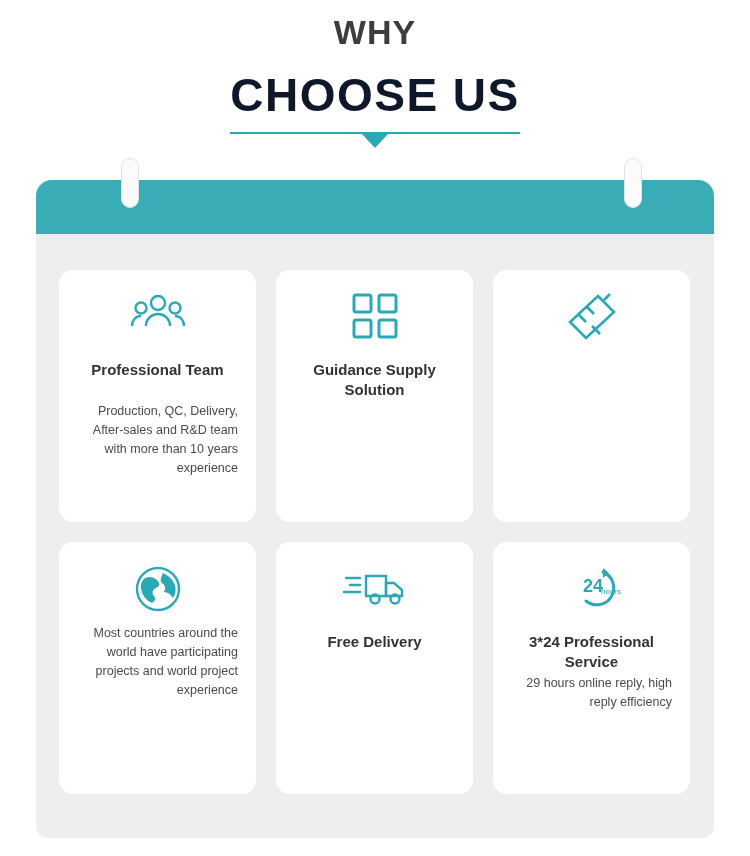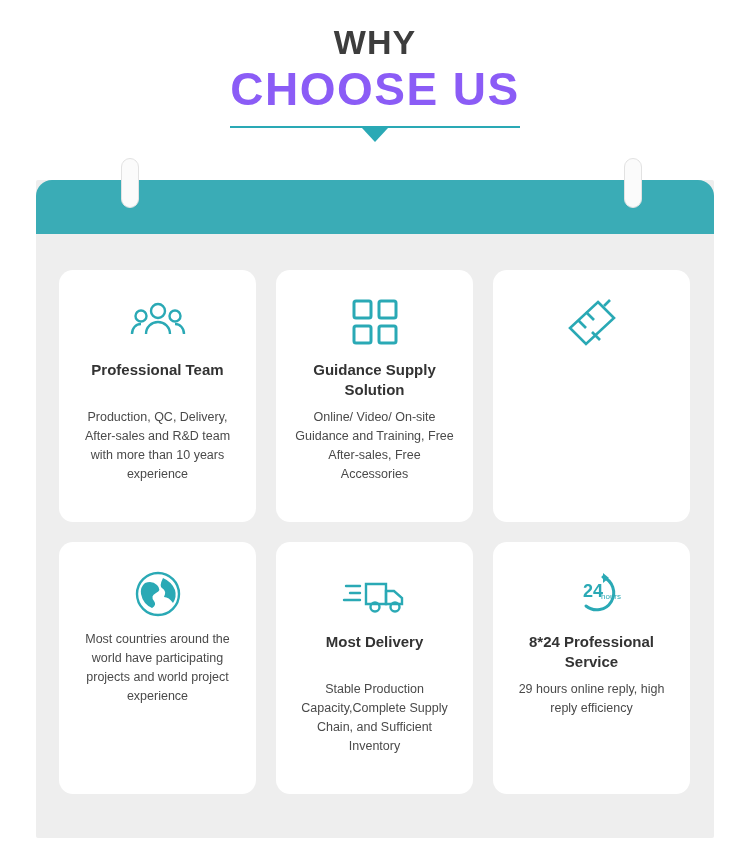--- a/index.html
+++ b/index.html
@@ -12,36 +12,37 @@
   .page {
     position: relative;
     width: 750px;
     height: 856px;
     background: #ffffff;
     overflow: hidden;
   }
 
   
   .heading {
-    padding-top: 22px;
+    padding-top: 12px;
     text-align: center;
   }
   .heading .line1 {
     font-size: 34px;
     font-weight: bold;
     letter-spacing: 1px;
     color: #3d3d3d;
     line-height: 40px;
   }
   .heading .line2 {
     font-size: 46px;
     font-weight: bold;
     letter-spacing: 1.5px;
-    color: #8b5cf6;
+    color: #0f172a;
     line-height: 54px;
+    margin-top: 16px;
   }
   .underline-wrap {
     position: relative;
     width: 290px;
     margin: 10px auto 0 auto;
     height: 18px;
   }
   .underline-wrap .bar {
     position: absolute;
     top: 0; left: 0;
@@ -61,21 +62,21 @@
   }
 
   
   .board {
     position: absolute;
     top: 180px;
     left: 36px;
     width: 678px;
     height: 658px;
     background: #eeeeee;
-    border-radius: 2px;
+    border-radius: 12px;
   }
   .board-top {
     position: absolute;
     top: 0; left: 0;
     width: 678px;
     height: 54px;
     background: #3aacb6;
     border-radius: 16px 16px 0 0;
   }
   .clip {
@@ -104,37 +105,37 @@
     width: 197px;
     height: 252px;
     background: #ffffff;
     border-radius: 14px;
     padding: 22px 18px 10px 18px;
     text-align: center;
   }
   .card-icon {
     height: 60px;
     display: flex;
-    align-items: center;
+    align-items: flex-start;
     justify-content: center;
   }
   .card-title {
     margin-top: 8px;
     font-size: 15px;
     font-weight: bold;
     color: #333333;
     line-height: 20px;
     min-height: 42px;
   }
   .card-body {
-    margin-top: 6px;
+    margin-top: 0;
     font-size: 12.5px;
     color: #4a4a4a;
     line-height: 19px;
-    text-align: center;
+    text-align: right;
   }
 </style>
 </head>
 <body>
 
 <div class="page">
 
   <div class="heading">
     <div class="line1">WHY</div>
     <div class="line2">CHOOSE US</div>
@@ -169,21 +170,20 @@
       <div class="card">
         <div class="card-icon">
           <svg width="48" height="48" viewBox="0 0 48 48" fill="none" stroke="#2aa9b5" stroke-width="3">
             <rect x="3" y="3" width="17" height="17" rx="2"></rect>
             <rect x="28" y="3" width="17" height="17" rx="2"></rect>
             <rect x="3" y="28" width="17" height="17" rx="2"></rect>
             <rect x="28" y="28" width="17" height="17" rx="2"></rect>
           </svg>
         </div>
         <div class="card-title">Guidance Supply Solution</div>
-        <div class="card-body">Online/ Video/ On-site Guidance and Training, Free After-sales, Free Accessories</div>
       </div>
 
       <div class="card">
         <div class="card-icon">
           <svg width="52" height="48" viewBox="0 0 52 48" fill="none" stroke="#2aa9b5" stroke-width="2.6">
             <path d="M32 4 L48 20 L20 46 L4 30 Z"></path>
             <path d="M12 22 L20 30"></path>
             <path d="M20 14 L28 22"></path>
             <path d="M26 34 L34 42"></path>
             <path d="M38 8 L44 2"></path>
@@ -207,32 +207,31 @@
           <svg width="66" height="44" viewBox="0 0 66 44" fill="none" stroke="#2aa9b5" stroke-width="2.4">
             <path d="M24 12 h20 v20 h-20 z"></path>
             <path d="M44 19 h8 l8 7 v6 h-16 z"></path>
             <circle cx="33" cy="35" r="4.5"></circle>
             <circle cx="53" cy="35" r="4.5"></circle>
             <path d="M4 14 h14" stroke-linecap="round"></path>
             <path d="M8 21 h10" stroke-linecap="round"></path>
             <path d="M2 28 h16" stroke-linecap="round"></path>
           </svg>
         </div>
-        <div class="card-title">Most Delivery</div>
-        <div class="card-body">Stable Production Capacity,Complete Supply Chain, and Sufficient Inventory</div>
+        <div class="card-title">Free Delivery</div>
       </div>
 
       <div class="card">
         <div class="card-icon">
           <svg width="58" height="50" viewBox="0 0 58 50">
             <path d="M40 8 a17 17 0 1 1 -17 29" fill="none" stroke="#2aa9b5" stroke-width="3" stroke-linecap="round"></path>
             <path d="M40 4 l6 5 l-6 5 z" fill="#2aa9b5"></path>
             <text x="20" y="28" font-family="Liberation Sans, sans-serif" font-size="18" font-weight="bold" fill="#2aa9b5">24</text>
             <text x="38" y="30" font-family="Liberation Sans, sans-serif" font-size="8" fill="#2aa9b5">hours</text>
           </svg>
         </div>
-        <div class="card-title">8*24 Professional Service</div>
+        <div class="card-title">3*24 Professional Service</div>
         <div class="card-body">29 hours online reply, high reply efficiency</div>
       </div>
 
     </div>
   </div>
 </div>
 
 </body></html>

